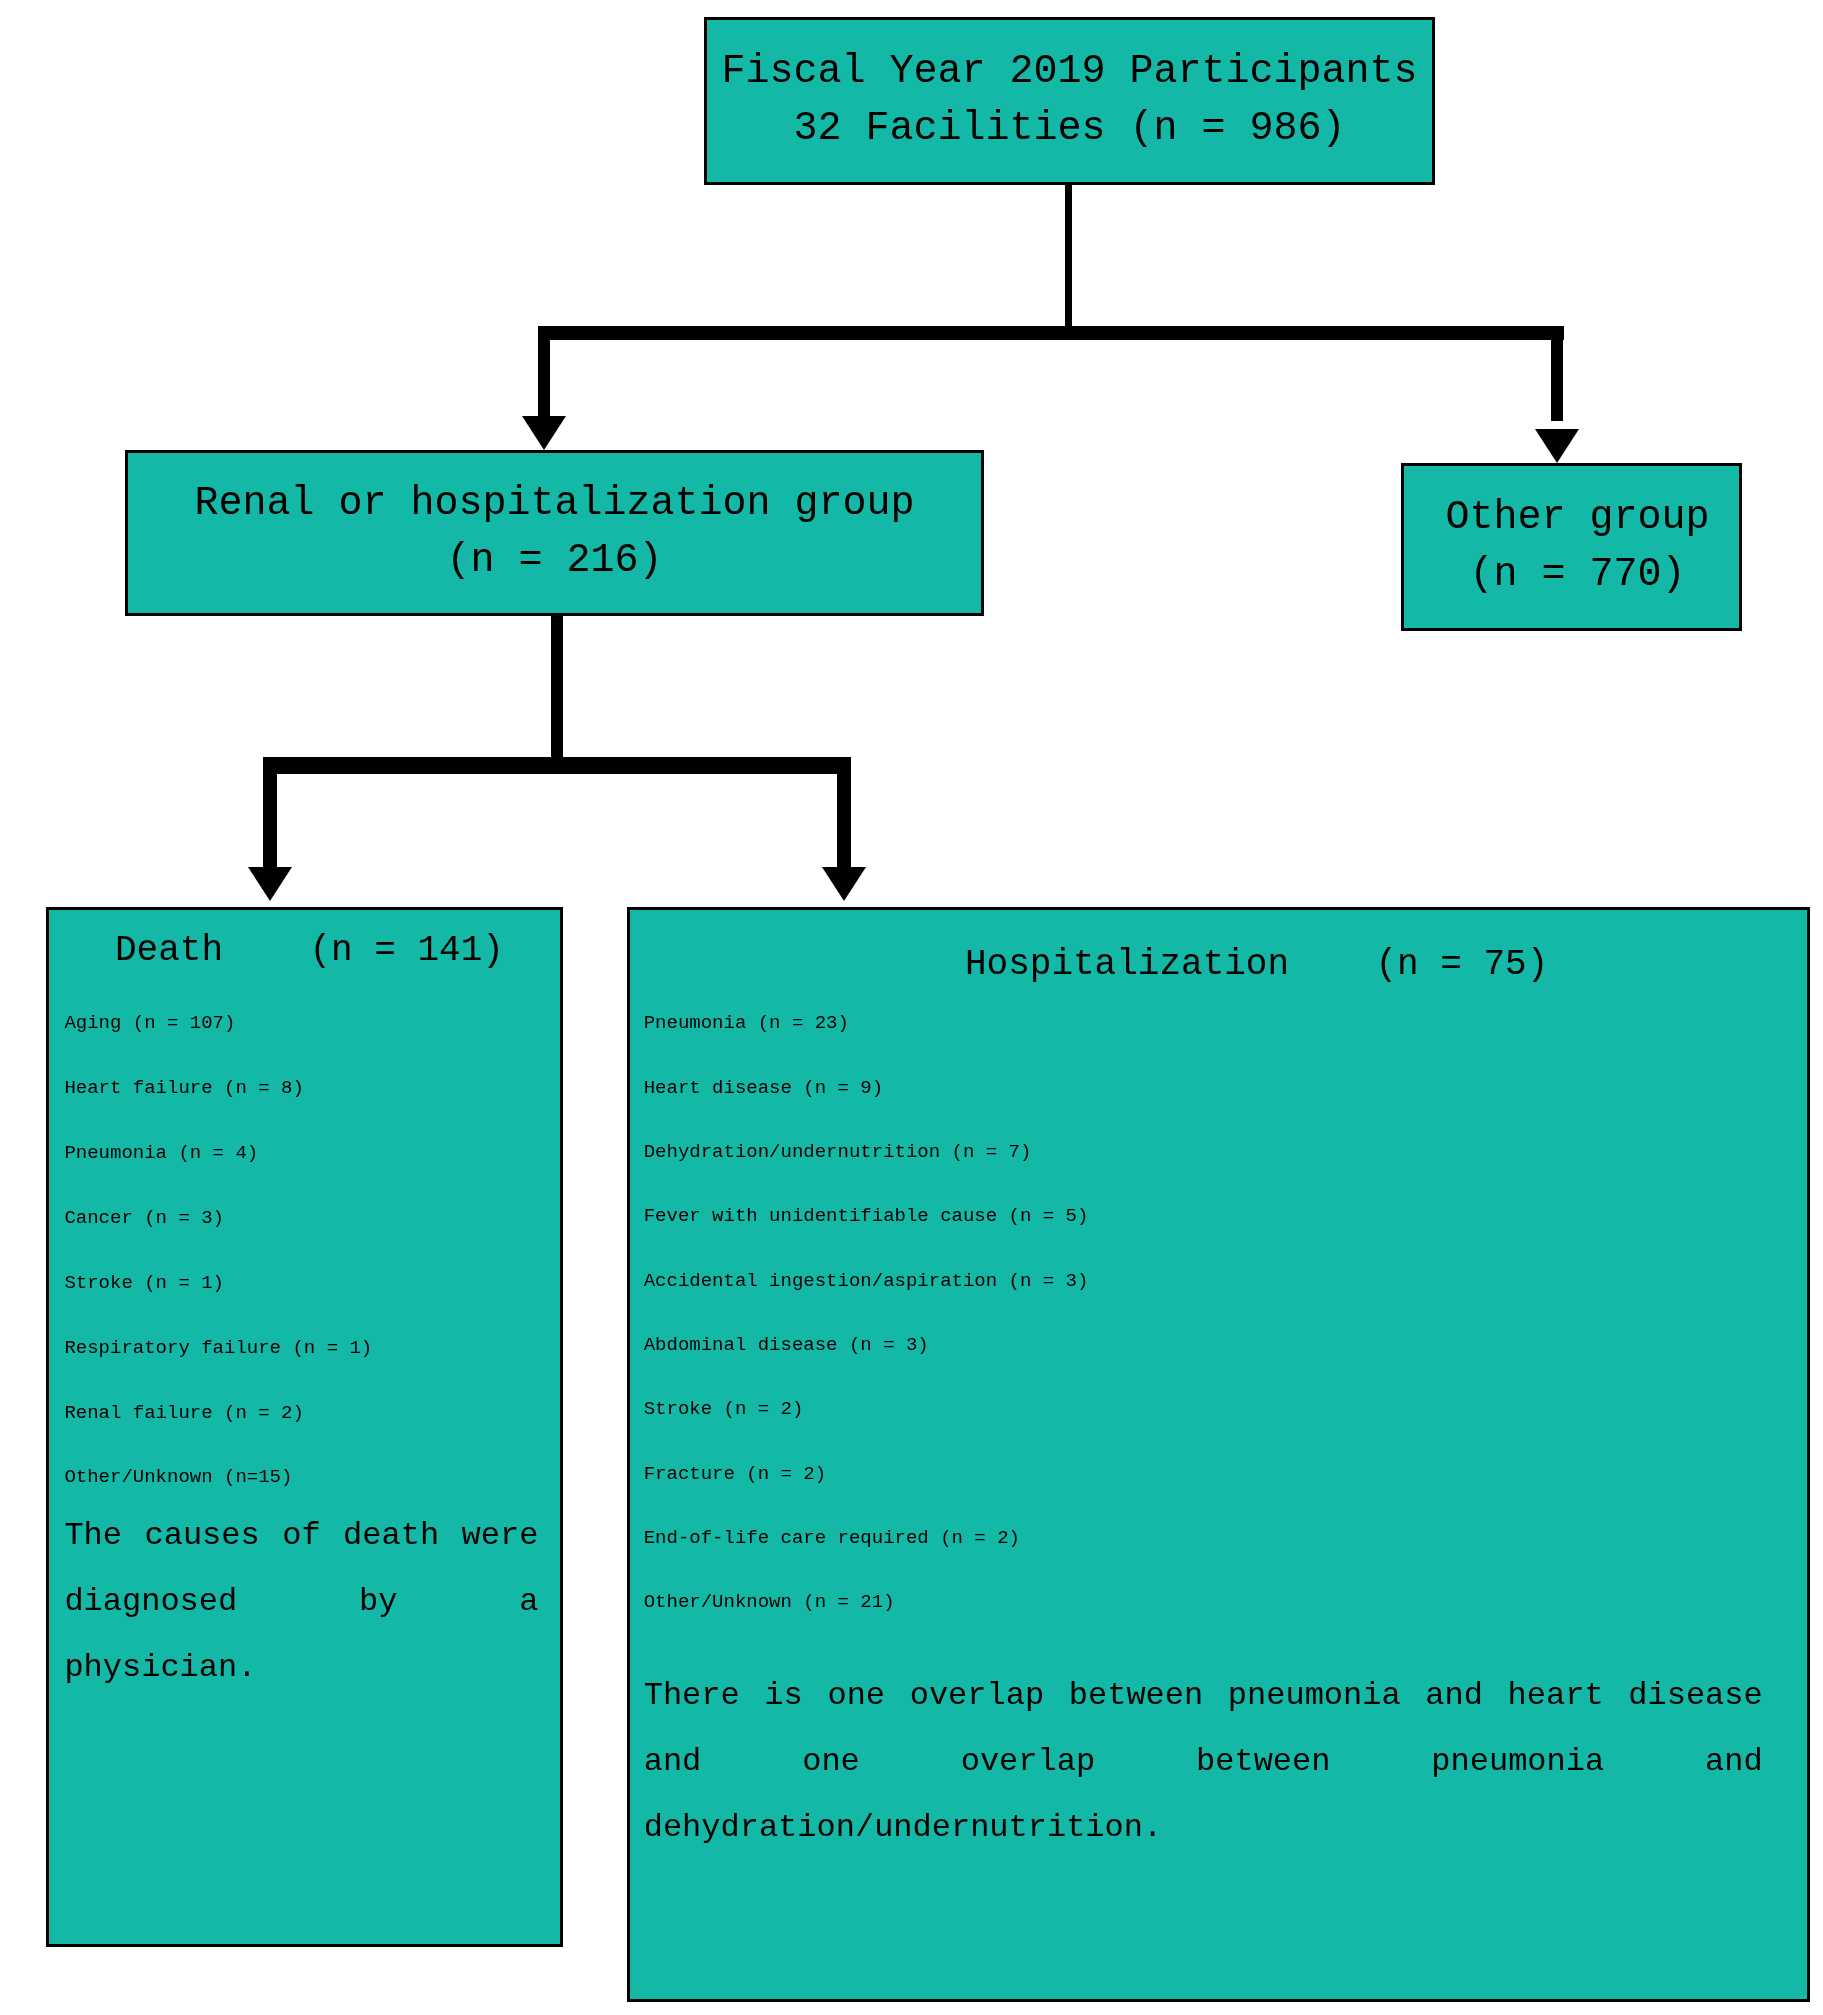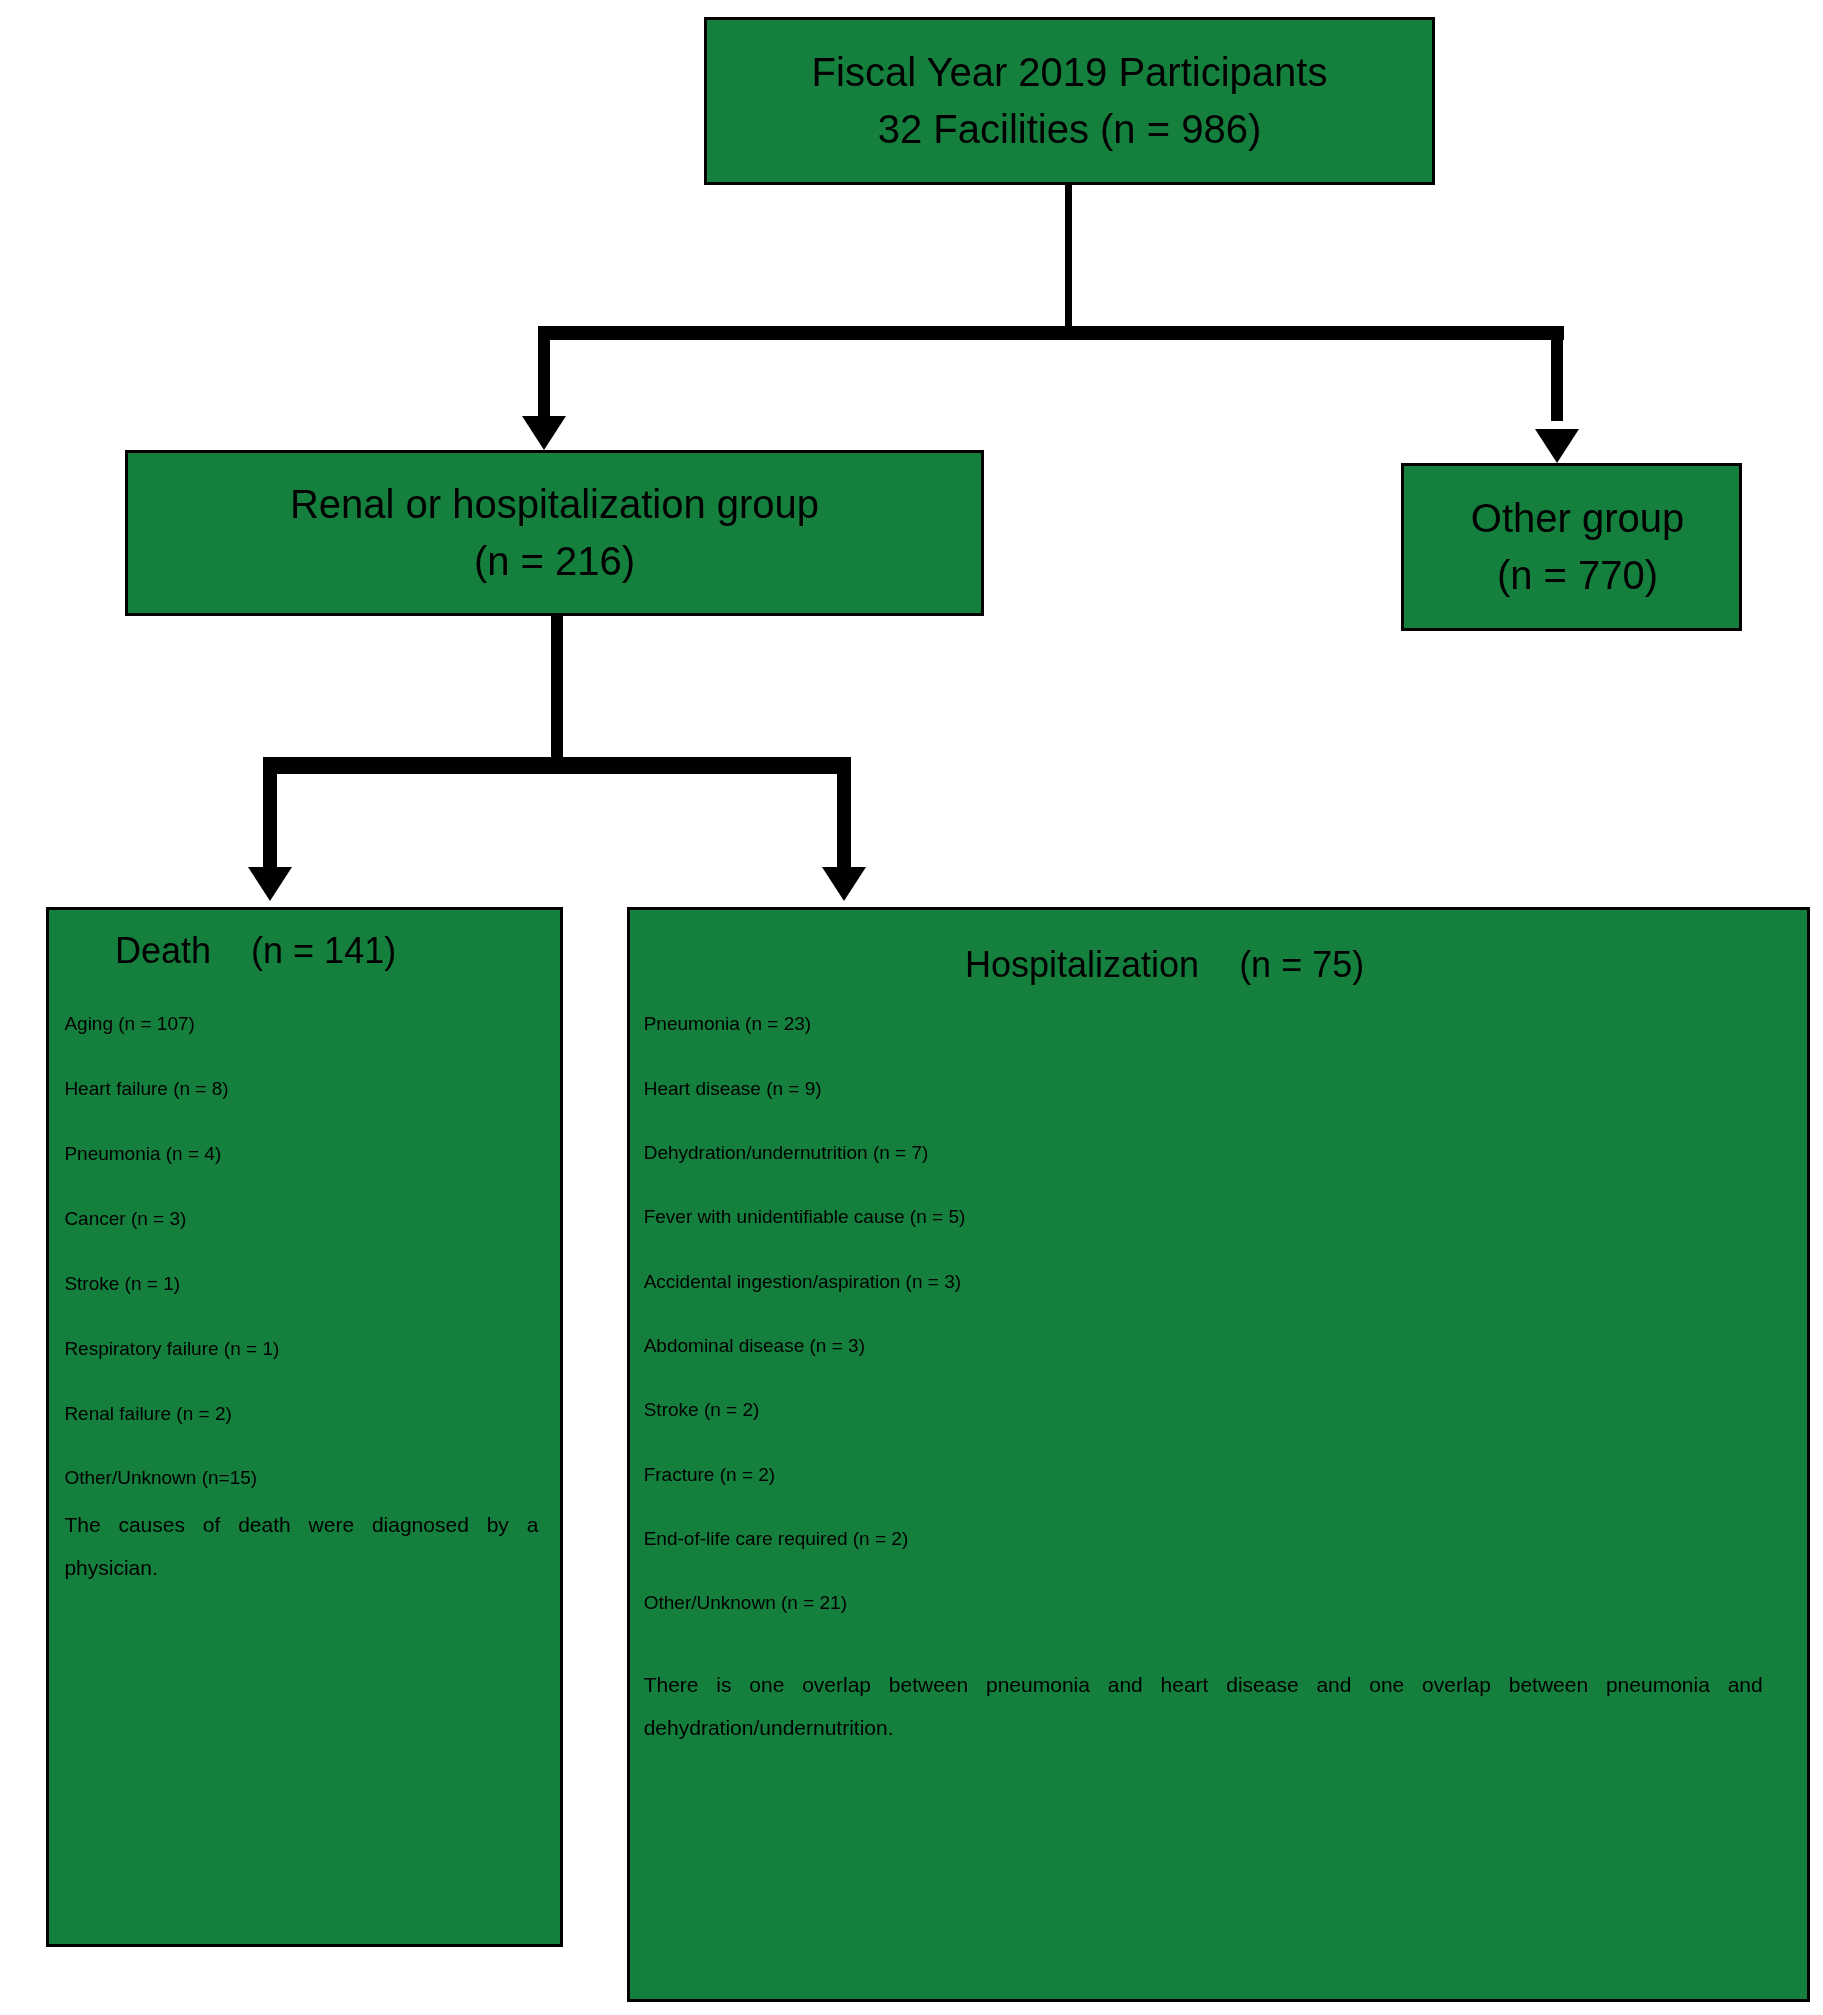--- a/index.html
+++ b/index.html
@@ -17,21 +17,22 @@
     height: 2015px;
     background: #ffffff;
     overflow: hidden;
   }
 
   
   .box {
     position: absolute;
     box-sizing: border-box;
     border: 3.3px solid #000000;
-    background: #15803d;
+    background: #14b8a6;
+    font-family: Liberation Mono, monospace;
   }
   .box-top {
     left: 704px;
     top: 16.5px;
     width: 731px;
     height: 168px;
   }
   .box-dh {
     left: 125px;
     top: 450px;
@@ -103,21 +104,21 @@
   }
   .item {
     position: absolute;
     font-size: 19px;
     line-height: 1;
     white-space: nowrap;
   }
 
   .note {
     position: absolute;
-    font-size: 21px;
+    font-size: 32px;
     line-height: 2.07;
     text-align: justify;
     text-align-last: left;
   }
   .note-death {
     left: 15.4px;
     top: 593px;
     width: 474px;
   }
   .note-hosp {

